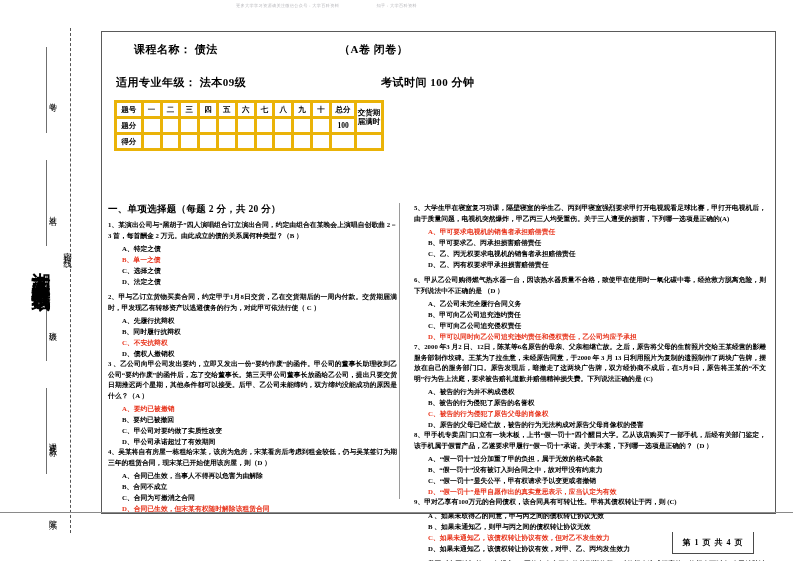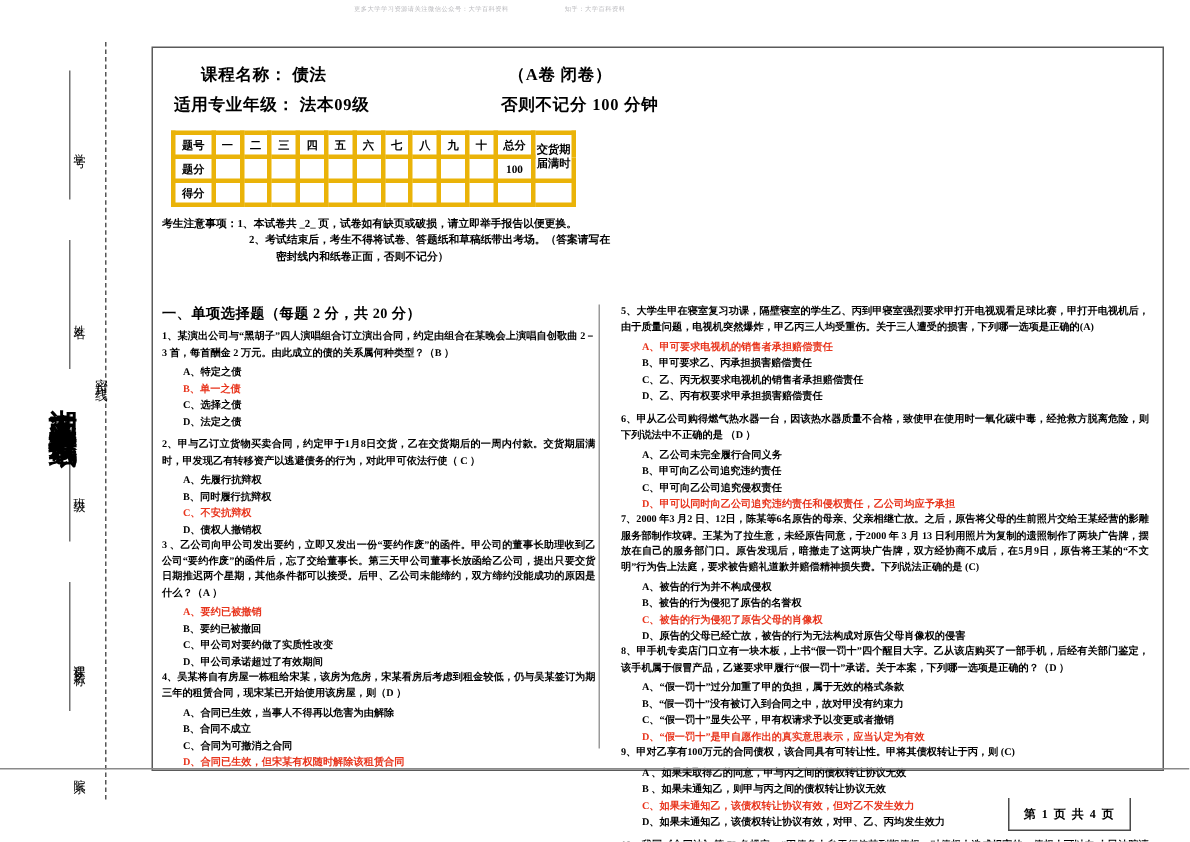--- a/index.html
+++ b/index.html
@@ -26,21 +26,21 @@
   
   .frame{position:absolute;left:101px;top:31px;width:673px;height:481px;
          border:1px solid #5a5a5a;background:#fff;}
   .inner{position:absolute;left:0;top:0;right:0;bottom:0;padding:4px 6px 0 6px;}
 
   
   .hdr{font-weight:700;letter-spacing:.5px;}
   .hdr-row{display:flex;align-items:baseline;font-size:11px;margin:6px 0 0 0;}
   .hdr-row .c1{width:205px;padding-left:26px;}
   .hdr-row .c2{}
-  .hdr-row2{display:flex;align-items:baseline;font-size:11px;margin:5px 0 0 0;}
+  .hdr-row2{display:flex;align-items:baseline;font-size:11px;margin:18px 0 0 0;gap:47px;}
   .hdr-row2 .c1{width:218px;padding-left:8px;}
 
   
   table.score{border-collapse:collapse;margin:10px 0 0 6px;width:270px;
               font-size:7.5px;font-weight:700;text-align:center;}
   table.score td{border:3px solid #eab308;height:13px;padding:0;}
   table.score td.lbl{width:26px;}
   table.score td.num{width:17px;}
   table.score td.tot{width:24px;}
   table.score td.sig{width:26px;line-height:1.15;}
@@ -105,21 +105,21 @@
         </div>
         <div class="c2">（A卷  闭卷）</div>
       </div>
 
       <div class="hdr-row2 hdr">
         <div class="c1">
           <span>适用专业年级：</span>
           <span>法本09级</span>
         </div>
         <div class="c2">
-          <span>否则不记分</span>
+          <span>考试时间</span>
           <span>100</span>
           <span>分钟</span>
         </div>
       </div>
 
       <table class="score">
         <tbody>
             <tr>
           <td class="lbl">题号</td>
           <td class="num">一</td>
@@ -160,27 +160,20 @@
           <td></td>
           <td></td>
           <td></td>
           <td></td>
           <td class="tot"></td>
           <td class="sig"></td>
         </tr>
       </tbody>
         </table>
 
-      <div class="notes">
-        <div>
-          <span>考生注意事项：</span><span>1、本试卷共 _2_ 页，试卷如有缺页或破损，请立即举手报告以便更换。</span>
-        </div>
-        <div class="n2">2、考试结束后，考生不得将试卷、答题纸和草稿纸带出考场。（答案请写在</div>
-        <div class="n3">密封线内和纸卷正面，否则不记分）</div>
-      </div>
 
       <div class="cols">
 
         <div class="col">
           <div class="sec-title">一、单项选择题（每题 2 分，共 20 分）</div>
 
           <div class="q">1、某演出公司与“黑胡子”四人演唱组合订立演出合同，约定由组合在某晚会上演唱自创歌曲 2－3 首，每首酬金 2 万元。由此成立的债的关系属何种类型？（B  ）</div>
           <div class="opt">A、特定之债</div>
           <div class="opt ans">B、单一之债</div>
           <div class="opt">C、选择之债</div>

